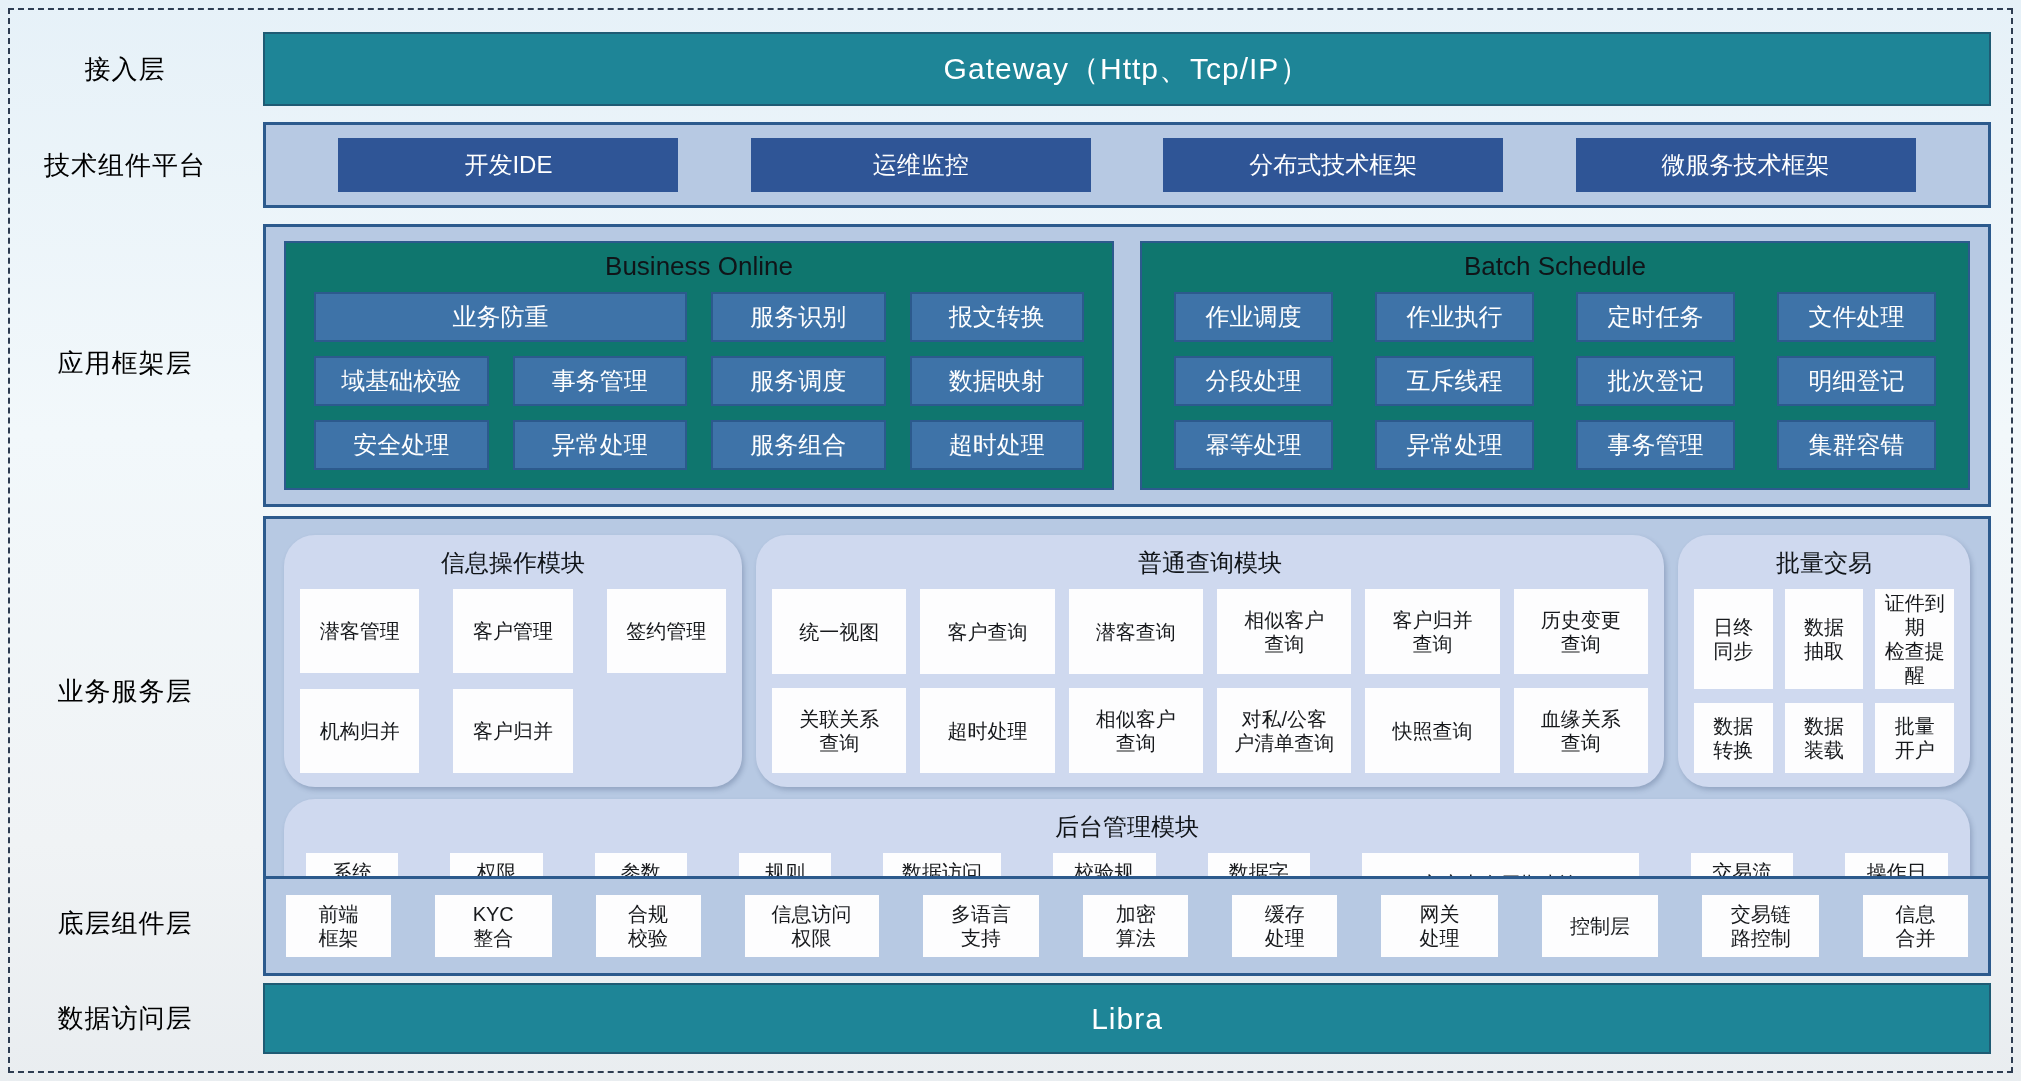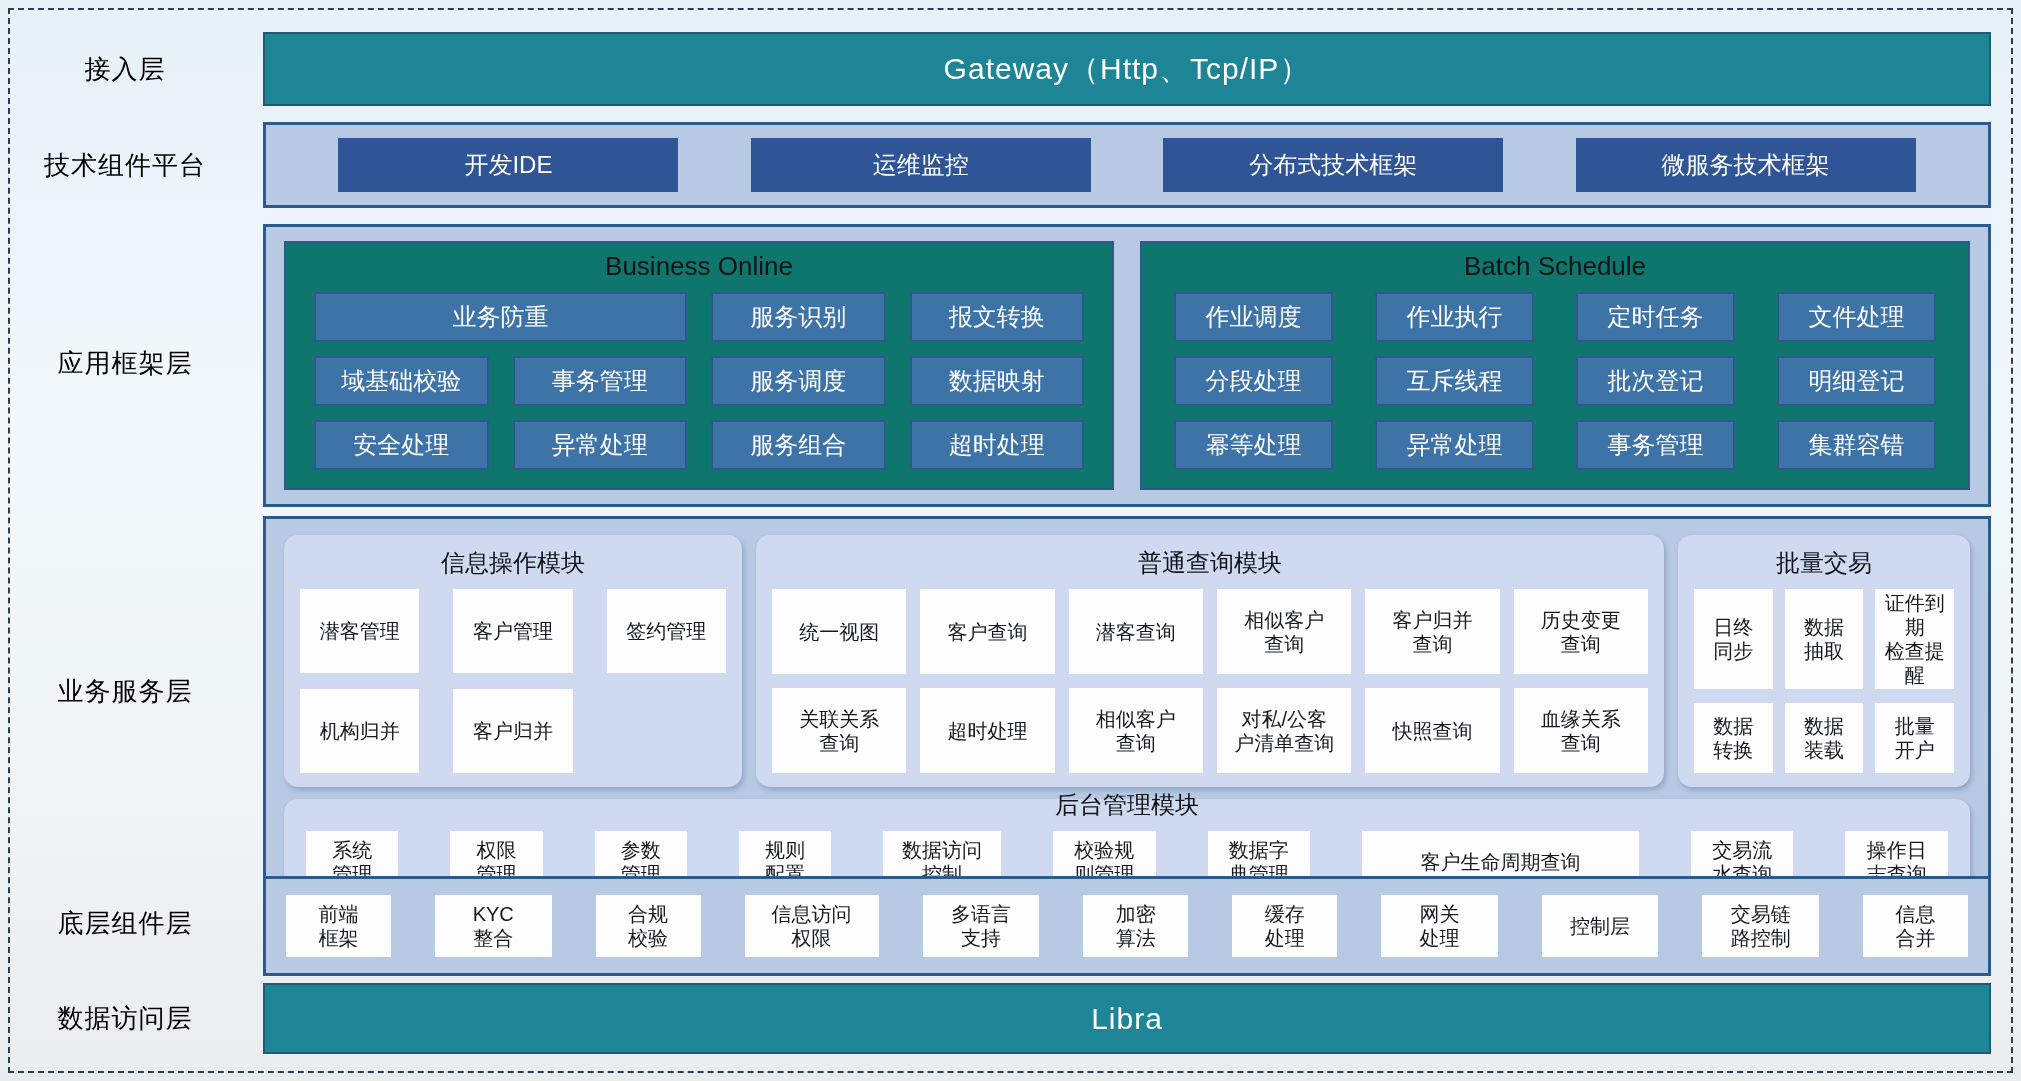--- a/index.html
+++ b/index.html
@@ -33,22 +33,22 @@
   .grid4{display:grid;grid-template-columns:repeat(4,1fr);column-gap:24px;row-gap:14px;
     padding:0 28px 18px;flex:1;}
   .bs-grid{column-gap:42px;padding:0 32px 18px;}
   .bo-grid > div:first-child{grid-column:1 / span 2;}
   .item-blue{background:#3e73a8;border:2px solid #2c5a8d;color:#fff;font-size:24px;
     display:flex;align-items:center;justify-content:center;min-height:46px;white-space:pre-line;text-align:center;}
 
   
   .biz-box{display:flex;flex-direction:column;padding:16px 18px;gap:12px;}
   .biz-top{display:flex;gap:14px;flex:1;}
-  .module{background:#cfd9ef;border-radius:14px;box-shadow:2px 3px 5px rgba(40,60,100,0.25);
-    display:flex;flex-direction:column;padding:6px 16px 14px;box-sizing:border-box;justify-content:flex-end;}
+  .module{background:#cfd9ef;border-radius:31px;box-shadow:2px 3px 5px rgba(40,60,100,0.25);
+    display:flex;flex-direction:column;padding:6px 16px 14px;box-sizing:border-box;}
   .module-title{text-align:center;font-size:24px;color:#101418;padding:6px 0 10px;}
   .grid3{display:grid;grid-template-columns:repeat(3,1fr);column-gap:34px;row-gap:16px;flex:1;}
   .grid6{display:grid;grid-template-columns:repeat(6,1fr);column-gap:14px;row-gap:14px;flex:1;}
   .grid3s{display:grid;grid-template-columns:repeat(3,1fr);column-gap:12px;row-gap:14px;flex:1;}
   .item-white{background:#fdfdfe;color:#17191c;font-size:20px;line-height:1.2;
     display:flex;align-items:center;justify-content:center;text-align:center;
     white-space:pre-line;min-height:66px;padding:2px 4px;}
   .mod-info{flex:0 0 458px;}
   .mod-query{flex:1;}
   .mod-batch{flex:0 0 292px;}

